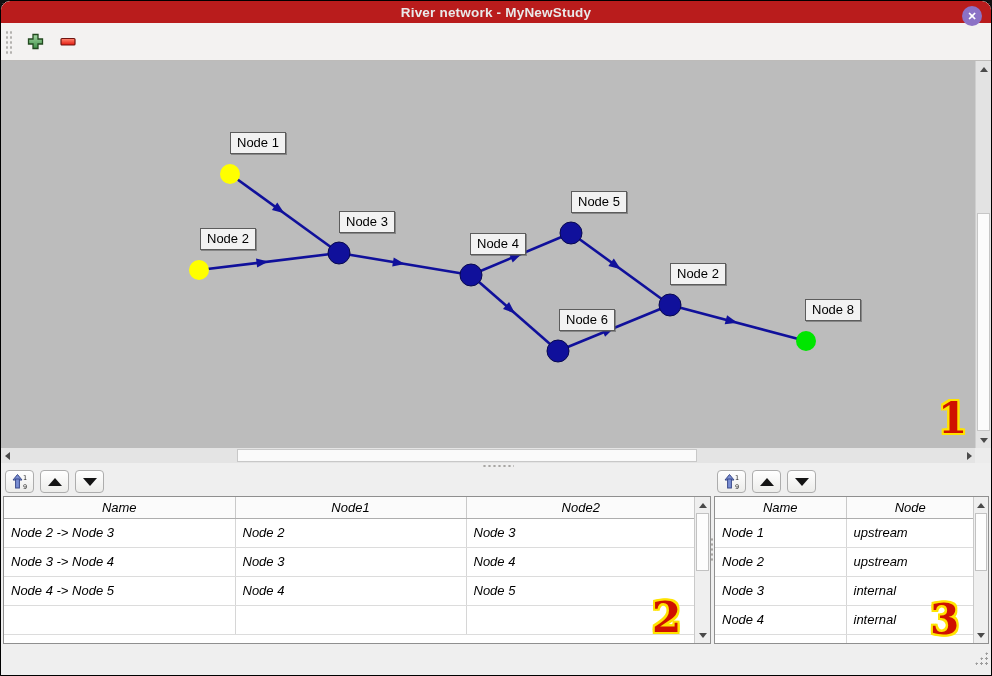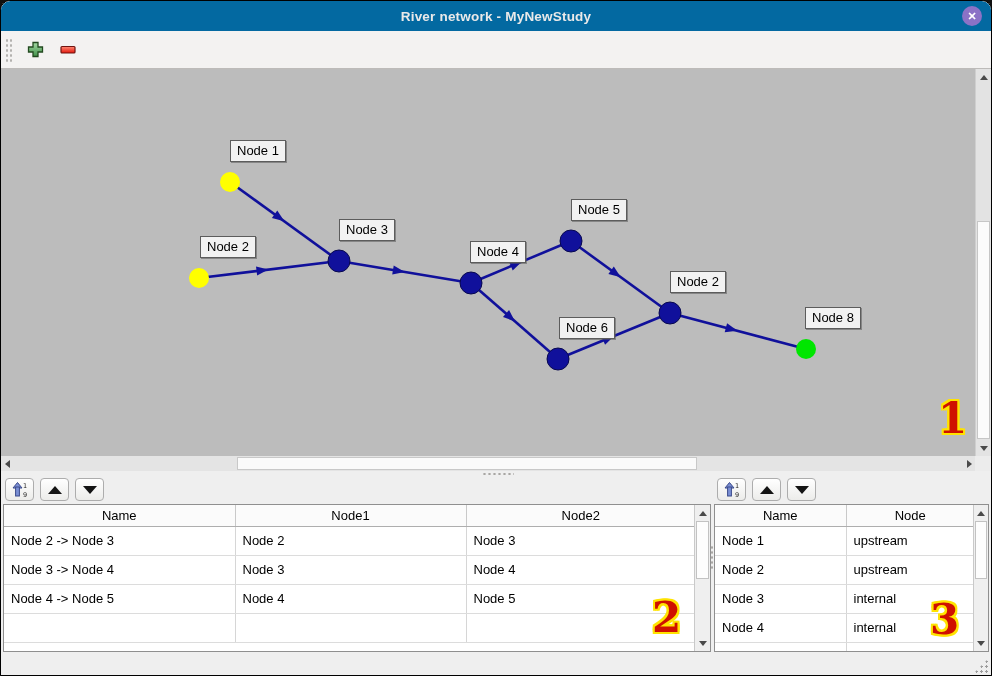--- a/index.html
+++ b/index.html
@@ -3,21 +3,21 @@
 <meta charset="utf-8">
 <style>
   * { box-sizing: border-box; margin: 0; padding: 0; }
   html,body { background:#101010; }
   body { font-family: "Liberation Sans", sans-serif; font-size: 13px; color:#000; }
 
   .window { position:relative; width:992px; height:676px; background:#efefef;
             border:1px solid #000; border-radius:10px 10px 0 0; overflow:hidden; }
 
   
-  .titlebar { height:30px; background:#0369a1; border-radius:9px 9px 0 0;
+  .titlebar { height:22px; background:#b91c1c; border-radius:9px 9px 0 0;
               display:flex; align-items:center; justify-content:center; position:relative; }
   .title { color:#e9e9e9; font-weight:bold; font-size:13.5px; letter-spacing:.2px; }
   .close-btn { position:absolute; right:9px; top:5px; width:20px; height:20px; border-radius:50%;
                background:#8b72c6; display:flex; align-items:center; justify-content:center;
                color:#fff; font-size:11px; font-weight:bold; cursor:default; border:none; }
 
   
   .toolbar { height:38px; background:#f3f2f1; border-bottom:1px solid #bdbbb9;
              display:flex; align-items:center; padding-left:3px; }
   .grip-v { width:9px; height:26px; margin-right:9px;
@@ -68,21 +68,21 @@
 
   
   .bottom { display:flex; height:177px; background:#efefef; }
   .pane-left { width:710px; }
   .pane-right { flex:1; }
   .pane-toolbar { height:29px; display:flex; align-items:center; padding-left:4px; }
   .small-btn { width:29px; height:23px; margin-right:6px; border:1px solid #adadad; border-radius:4px;
                background:linear-gradient(#ffffff,#ececea);
                display:flex; align-items:center; justify-content:center; }
 
-  .grid { position:relative; height:148px; background:#fff; border:1px solid #8f8f8f; overflow:hidden; }
+  .grid { position:relative; height:148px; background:#fff; border:1px solid #8f8f8f; overflow:hidden;font-style:italic; }
   .grid-left  { margin-left:2px; width:708px; }
   .grid-right { margin-left:1px; width:275px; }
   .grid table { border-collapse:collapse; table-layout:fixed; font-size:13px; }
   .grid-left  table { width:691px; }
   .grid-right table { width:259px; }
   .grid th { height:21px; font-weight:normal; background:#fbfbfb; text-align:center;
              border-right:1px solid #c9c9c9; border-bottom:1px solid #aeaeae; }
   .grid th:last-child { border-right:none; }
   .grid td { height:29px; padding-left:7px; background:#fff; white-space:nowrap; overflow:hidden;
              border-right:1px solid #d6d6d6; border-bottom:1px solid #dcdcdc; }

